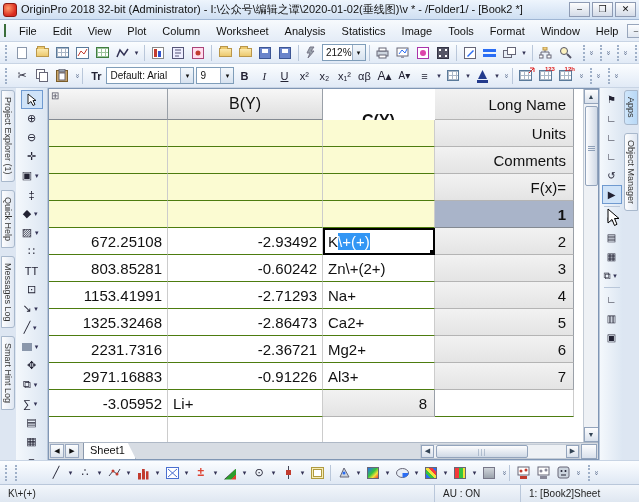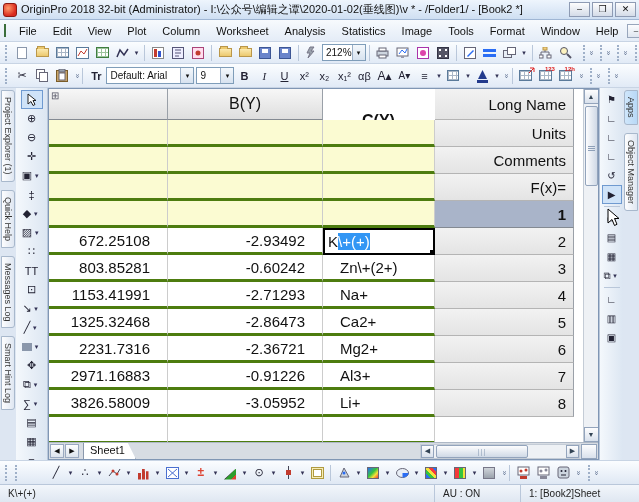--- a/index.html
+++ b/index.html
@@ -84,22 +84,22 @@
   .ws-body { flex:1; display:flex; overflow:hidden; }
   .gridwrap { flex:1; overflow:hidden; position:relative; background:#fff; }
   .grid { display:grid; grid-template-columns:119px 155px 112px 139px; grid-auto-rows:27px; grid-template-rows:31px; }
   .ch { background:linear-gradient(#f7f7f7,#dedede); border-right:1px solid #9aa0a8; border-bottom:1px solid #848a92;
     display:flex; align-items:center; justify-content:center; font-size:16px; }
   .ch.corner { justify-content:flex-start; align-items:flex-start; padding:1px 2px; font-size:10px; color:#556; }
   .ch.sel { background:#a9b4c9; font-weight:bold;margin-top:32px; }
   .rh { background:linear-gradient(#f2f2f2,#e4e4e4); border-right:1px solid #9aa0a8; border-bottom:1px solid #b4b4b4;
     display:flex; align-items:center; justify-content:flex-end; padding-right:7px; font-size:15px; }
   .rh.sel { background:#a9b4c9; font-weight:bold; border-bottom-color:#848a92; }
-  .cell { border-right:1px solid #cccccc; border-bottom:3px solid #4d7c0f; display:flex; align-items:center;
-    padding:0 17px; font-size:15px; background:#fff; white-space:nowrap; overflow:hidden; }
+  .cell { border-right:1px solid #cccccc; border-bottom:1px solid #4d7c0f; display:flex; align-items:center;
+    padding:0 5px; font-size:15px; background:#fff; white-space:nowrap; overflow:hidden; }
   .cell.lblrow { background:#fbfbd2; }
   .cell.num { justify-content:flex-end; }
   .cell.edit { border:2px solid #000; padding:0 3px; position:relative; }
   .cell.edit .selhl { background:#3296f4; color:#fff; }
   .cell.edit .handle { position:absolute; right:-1px; bottom:-1px; width:4px; height:4px; background:#000; }
 
   .vscroll { width:15px; background:#eef1f5; border-left:1px solid #c4ccd6; display:flex; flex-direction:column; align-items:center; }
   .sbtn { width:15px; height:15px; background:linear-gradient(#fdfdfe,#d9e1ec); border:1px solid #93a4bc;
     font-size:7px; display:flex; align-items:center; justify-content:center; color:#345; }
   .vthumb { width:13px; height:80px; margin-top:2px; background:linear-gradient(90deg,#fdfdfe,#cfd9e6); border:1px solid #93a4bc; border-radius:2px;
@@ -497,21 +497,20 @@
           <div class="cell num">2231.7316</div>
           <div class="cell num">-2.36721</div>
           <div class="cell">Mg2+</div>
 
           <div class="rh">6</div>
           <div class="cell num">2971.16883</div>
           <div class="cell num">-0.91226</div>
           <div class="cell">Al3+</div>
 
           <div class="rh">7</div>
-          <div class="cell num">3826.58009</div>
           <div class="cell num">-3.05952</div>
           <div class="cell">Li+</div>
 
           <div class="rh">8</div>
           <div class="cell num"></div>
           <div class="cell num"></div>
           <div class="cell"></div>
         </div>
       </div>
       <div class="vscroll">

